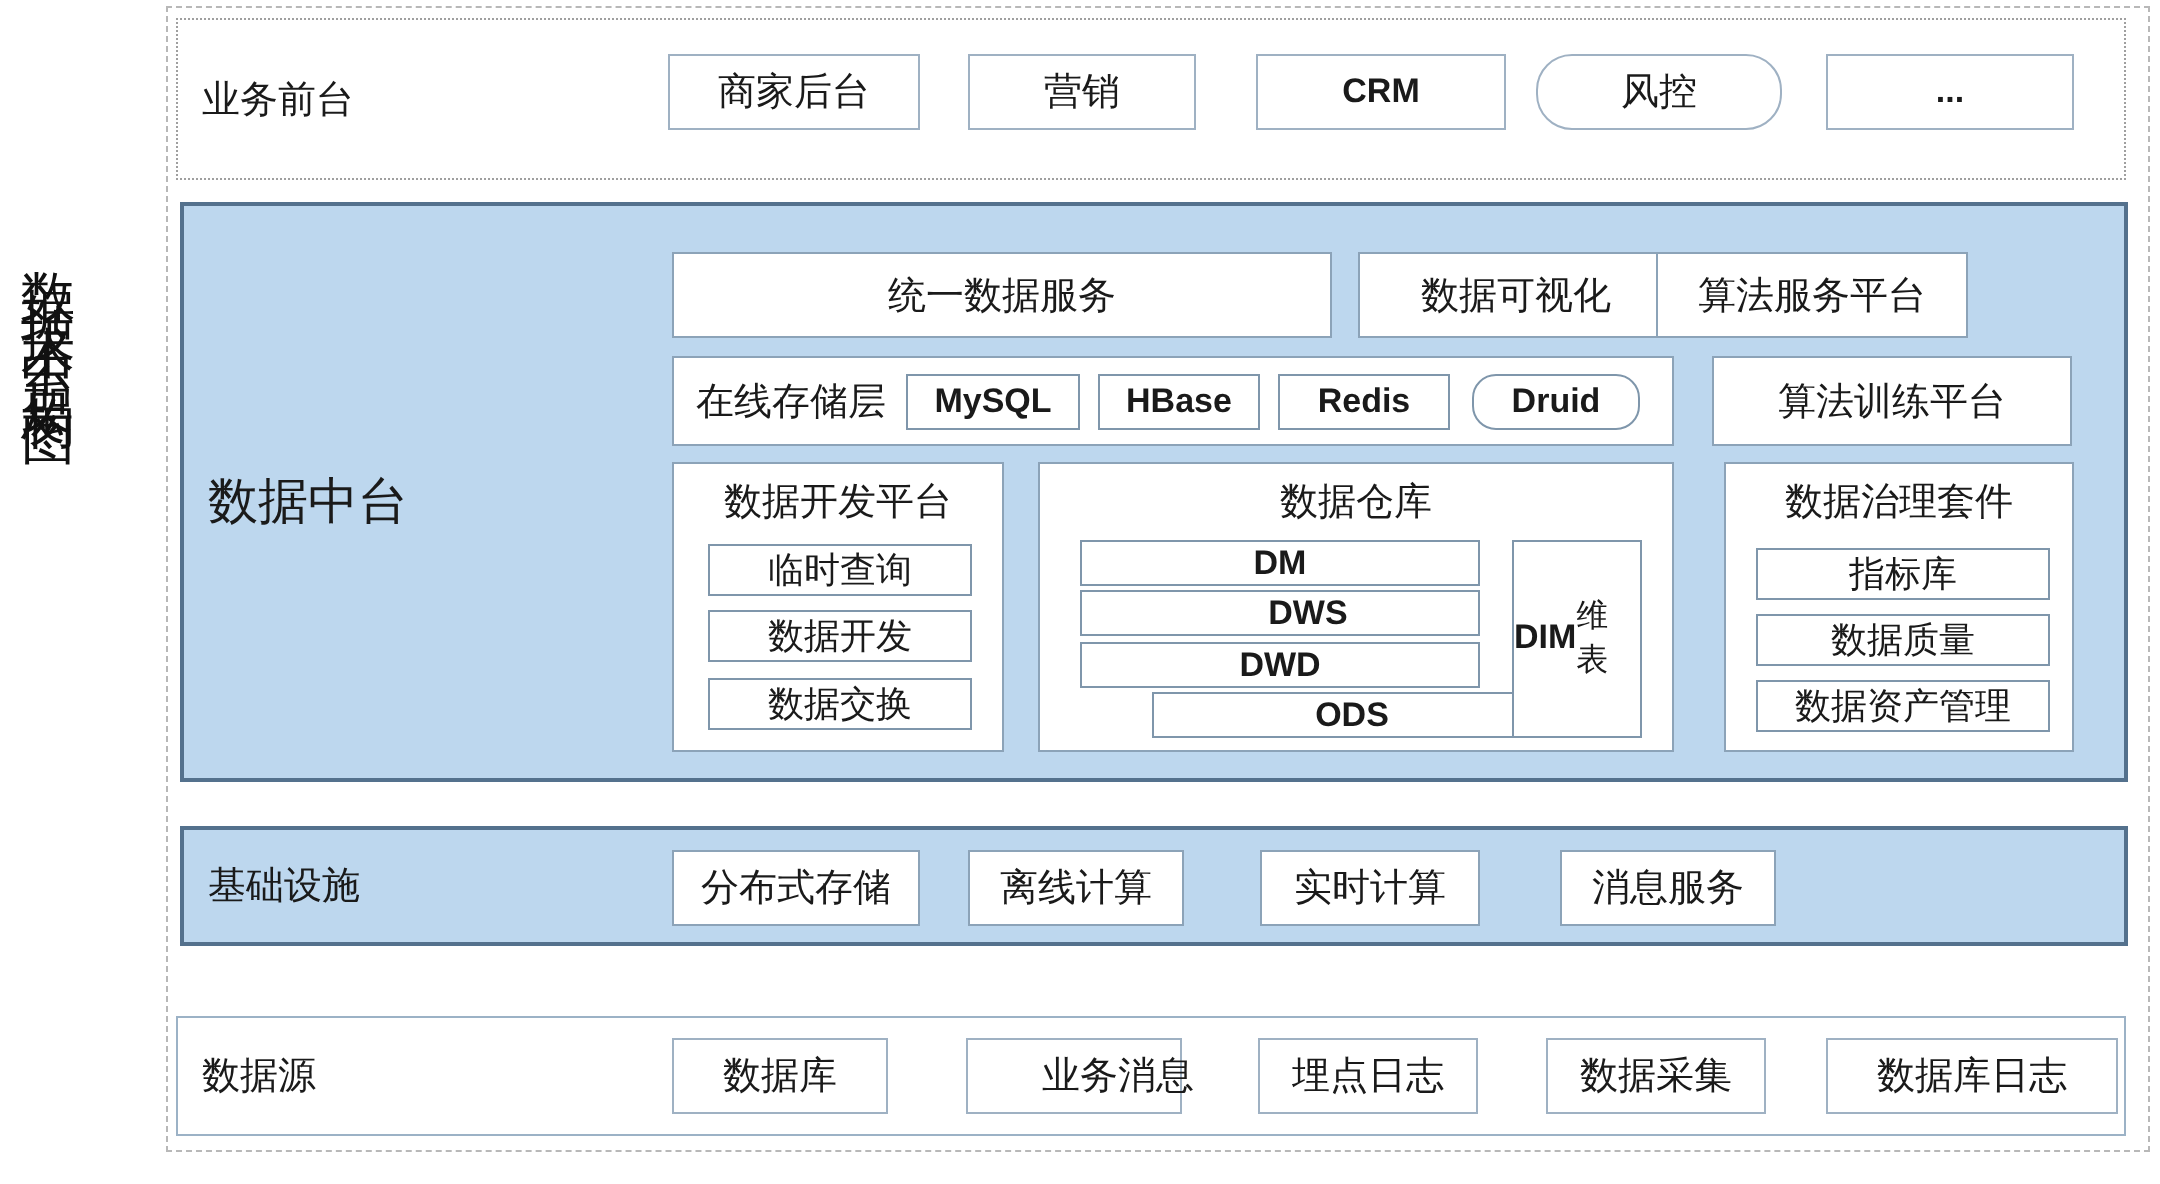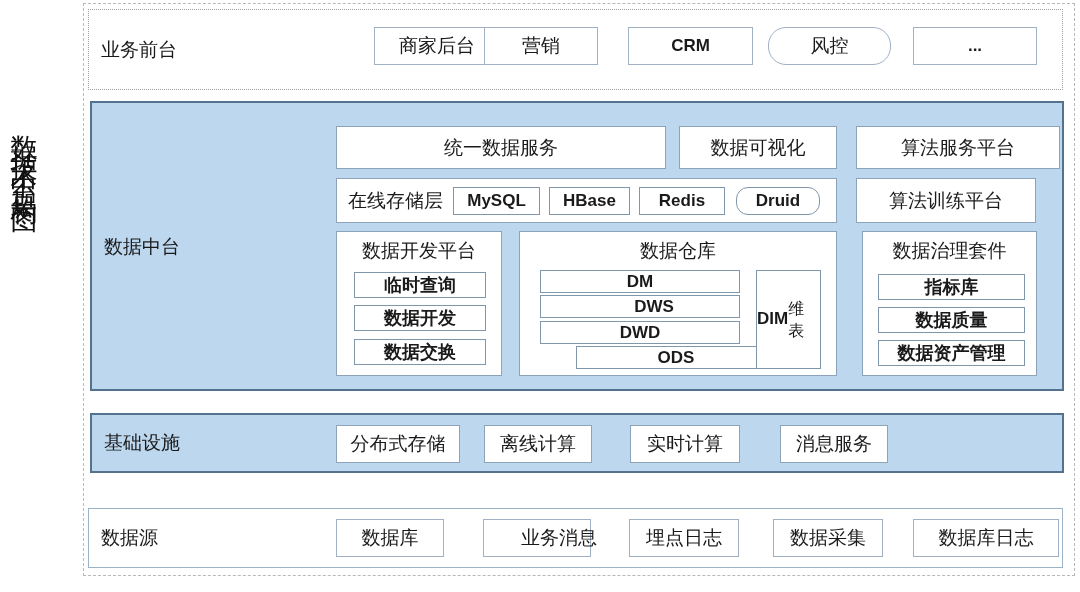--- a/index.html
+++ b/index.html
@@ -45,31 +45,31 @@
   .sec-src {
     left: 88px; top: 508px; width: 975px; height: 60px;
     border: 1px solid #9cb2c6; background: #ffffff;
   }
 
   .sec-label {
     left: 12px; top: 50%;
     transform: translateY(-50%);
     font-size: 19px; white-space: nowrap;
   }
-  .sec-label-top { left: 12px; top: 131px; font-size: 19px; white-space: nowrap; }
+  .sec-label-top { left: 12px; top: 131px; font-size: 25px; white-space: nowrap; }
 
   .box {
     box-sizing: border-box;
     background: #ffffff;
     border: 1px solid #9fb1c3;
     display: flex; align-items: center; justify-content: center;
     font-size: 19px; white-space: nowrap;
   }
   .box-mid { border-color: #8ca3b8; }
-  .box-sm  { border-color: #7f96ab; font-size: 18px; font-weight: bold; }
+  .box-sm  { border-color: #7f96ab; font-size: 18px; }
   .latin {
     font-family: "Liberation Sans", "DejaVu Sans", sans-serif;
     font-weight: 700; font-size: 17px;
   }
   .panel {
     box-sizing: border-box;
     background: #ffffff;
     border: 1px solid #8ca3b8;
   }
   .panel-title {
@@ -95,33 +95,33 @@
 <body>
 
 <div id="stage">
 
   <div class="abs v-title">数据技术中台架构图</div>
 
   <div class="abs outer-frame"></div>
 
   <div class="abs section sec-front">
     <div class="abs sec-label">业务前台</div>
-    <div class="abs box" style="left:245px;top:17px;width:126px;height:38px;margin-left:40px;">商家后台</div>
+    <div class="abs box" style="left:245px;top:17px;width:126px;height:38px;">商家后台</div>
     <div class="abs box" style="left:395px;top:17px;width:114px;height:38px;">营销</div>
     <div class="abs box latin" style="left:539px;top:17px;width:125px;height:38px;">CRM</div>
     <div class="abs box" style="left:679px;top:17px;width:123px;height:38px;border-radius:18px;">风控</div>
     <div class="abs box latin" style="left:824px;top:17px;width:124px;height:38px;">...</div>
   </div>
 
   <div class="abs section sec-blue sec-mid">
     <div class="abs sec-label-top">数据中台</div>
 
     <div class="abs box box-mid" style="left:244px;top:23px;width:330px;height:43px;">统一数据服务</div>
     <div class="abs box box-mid" style="left:587px;top:23px;width:158px;height:43px;">数据可视化</div>
-    <div class="abs box box-mid" style="left:764px;top:23px;width:204px;height:43px;text-align:center;">算法服务平台</div>
+    <div class="abs box box-mid" style="left:736px;top:23px;width:156px;height:43px;text-align:center;">算法服务平台</div>
 
     <div class="abs storage-bar" style="left:244px;top:75px;width:501px;height:45px;">
       <div class="storage-label">在线存储层</div>
       <div class="abs box box-sm latin" style="left:116px;top:8px;width:87px;height:28px;">MySQL</div>
       <div class="abs box box-sm latin" style="left:212px;top:8px;width:81px;height:28px;">HBase</div>
       <div class="abs box box-sm latin" style="left:302px;top:8px;width:86px;height:28px;">Redis</div>
       <div class="abs box box-sm latin" style="left:399px;top:8px;width:84px;height:28px;border-radius:12px;">Druid</div>
     </div>
     <div class="abs box box-mid" style="left:764px;top:75px;width:180px;height:45px;">算法训练平台</div>
 

